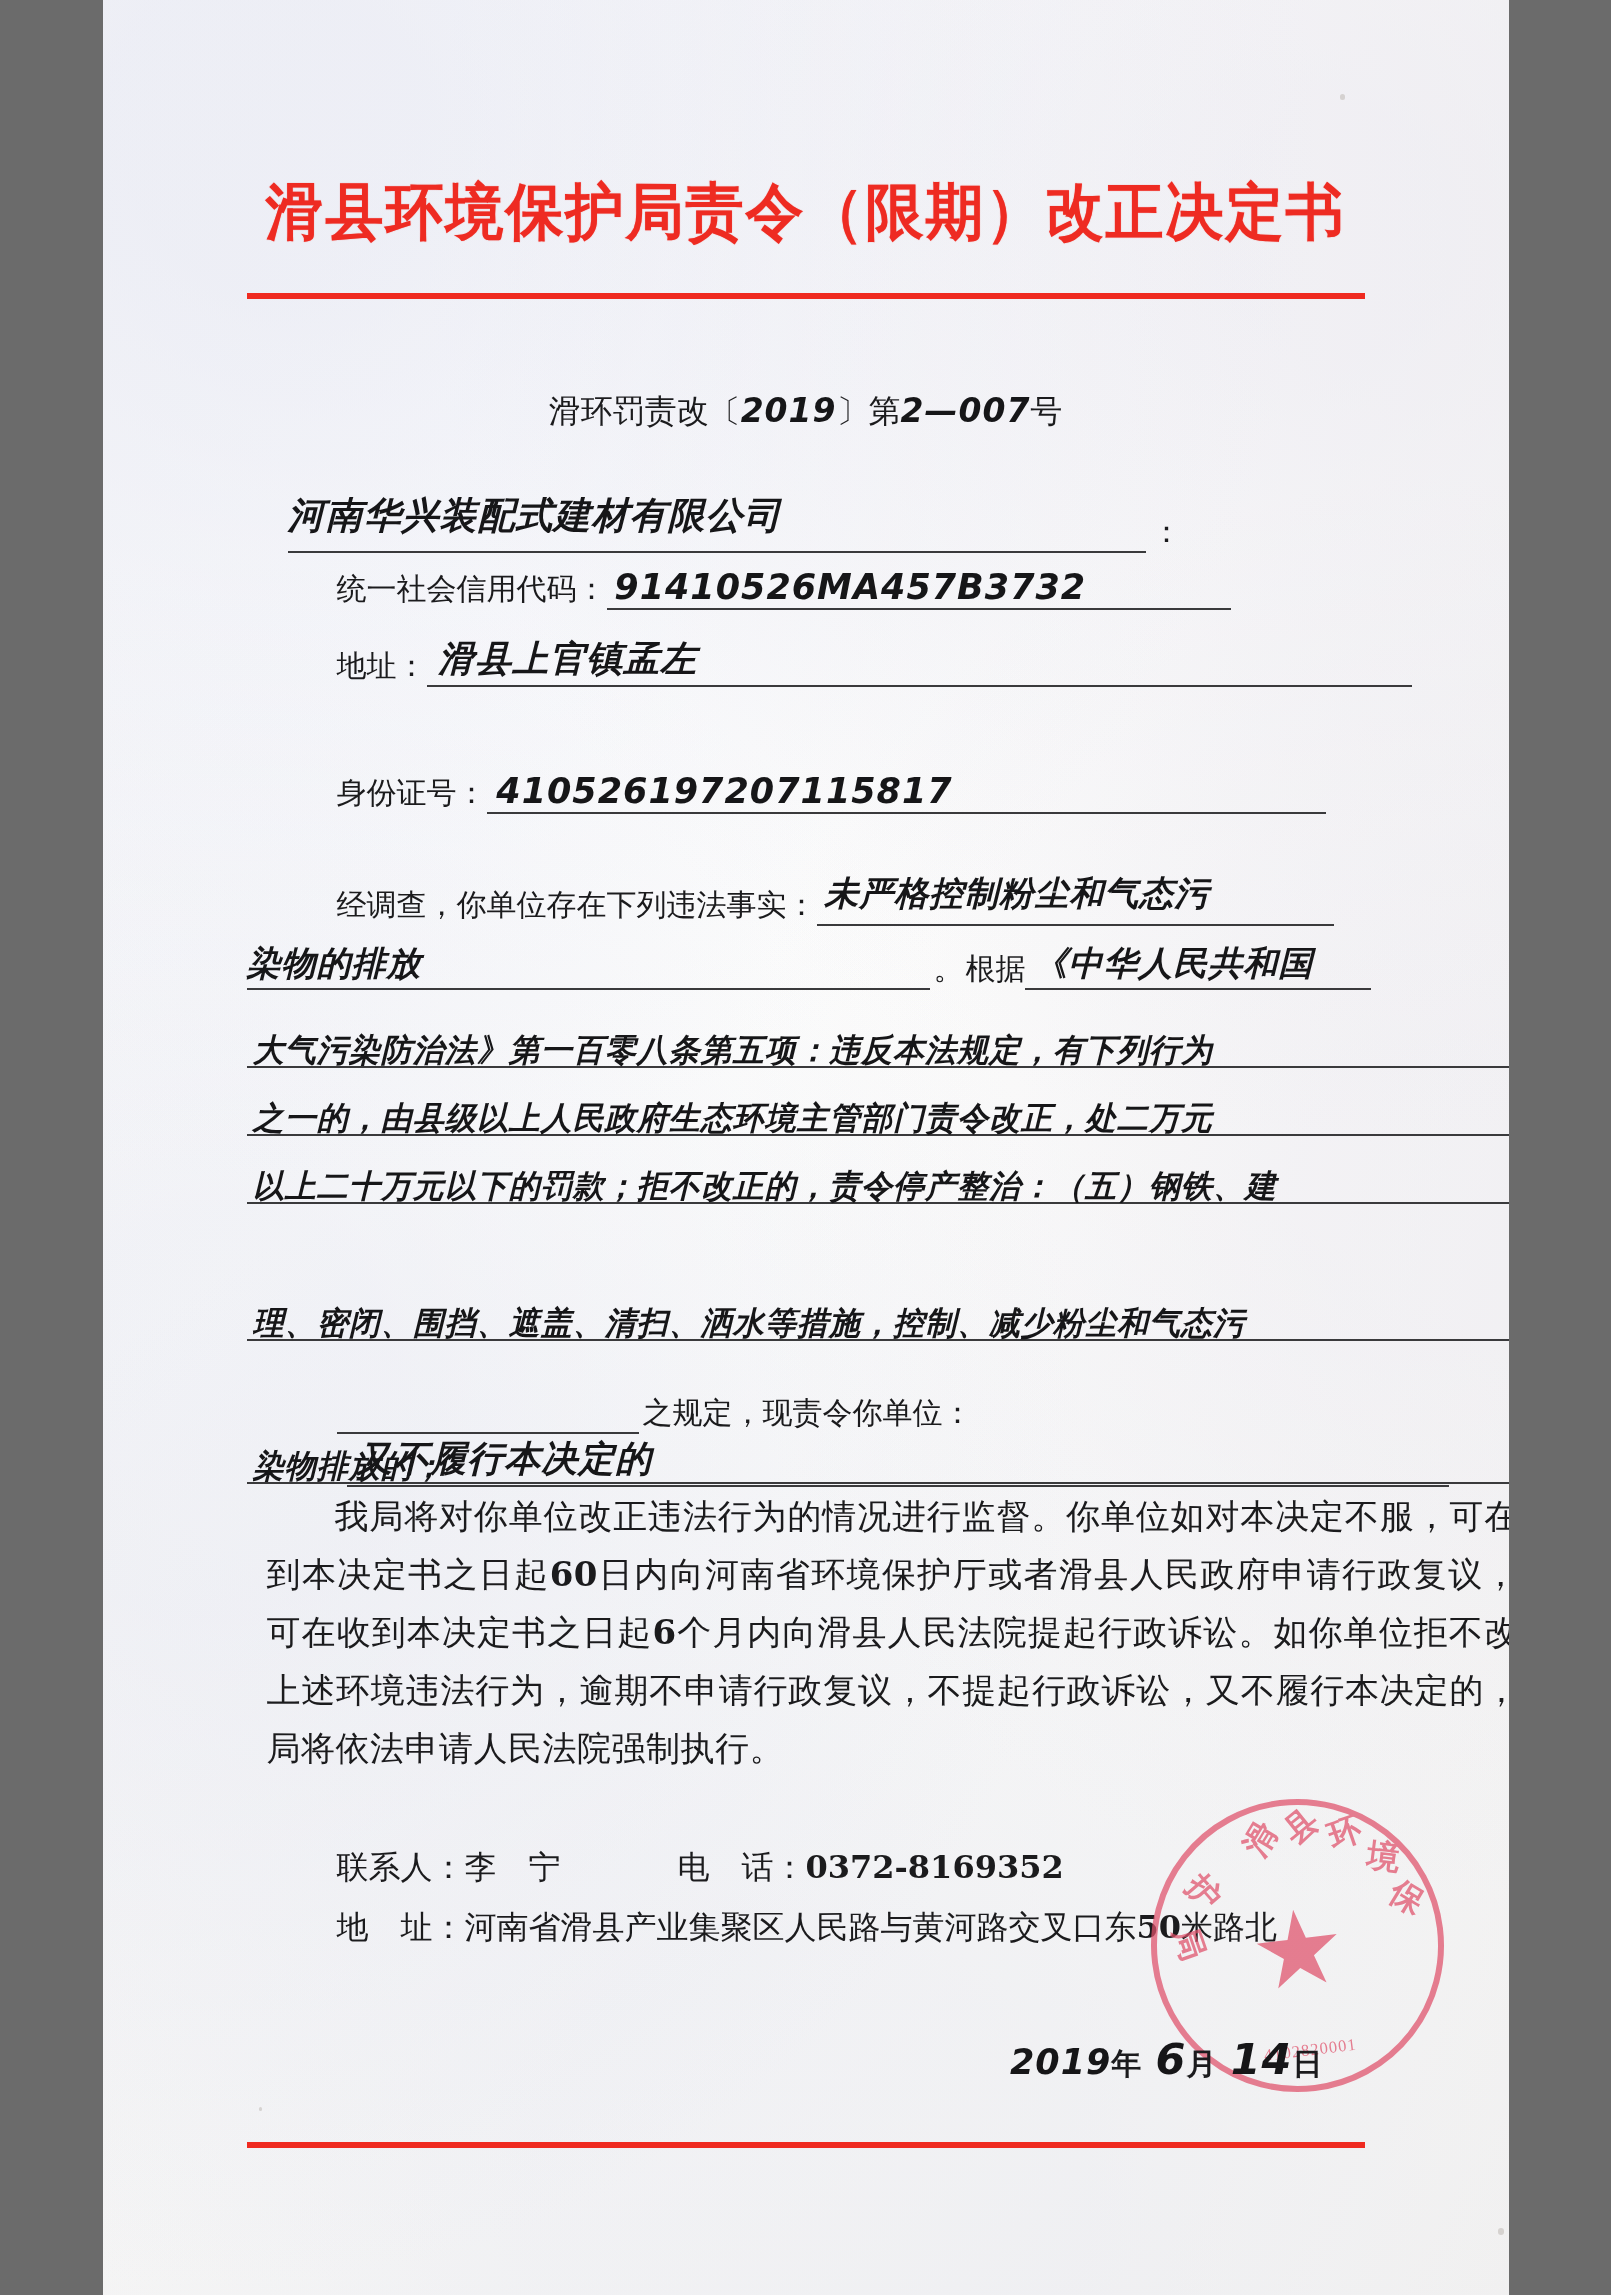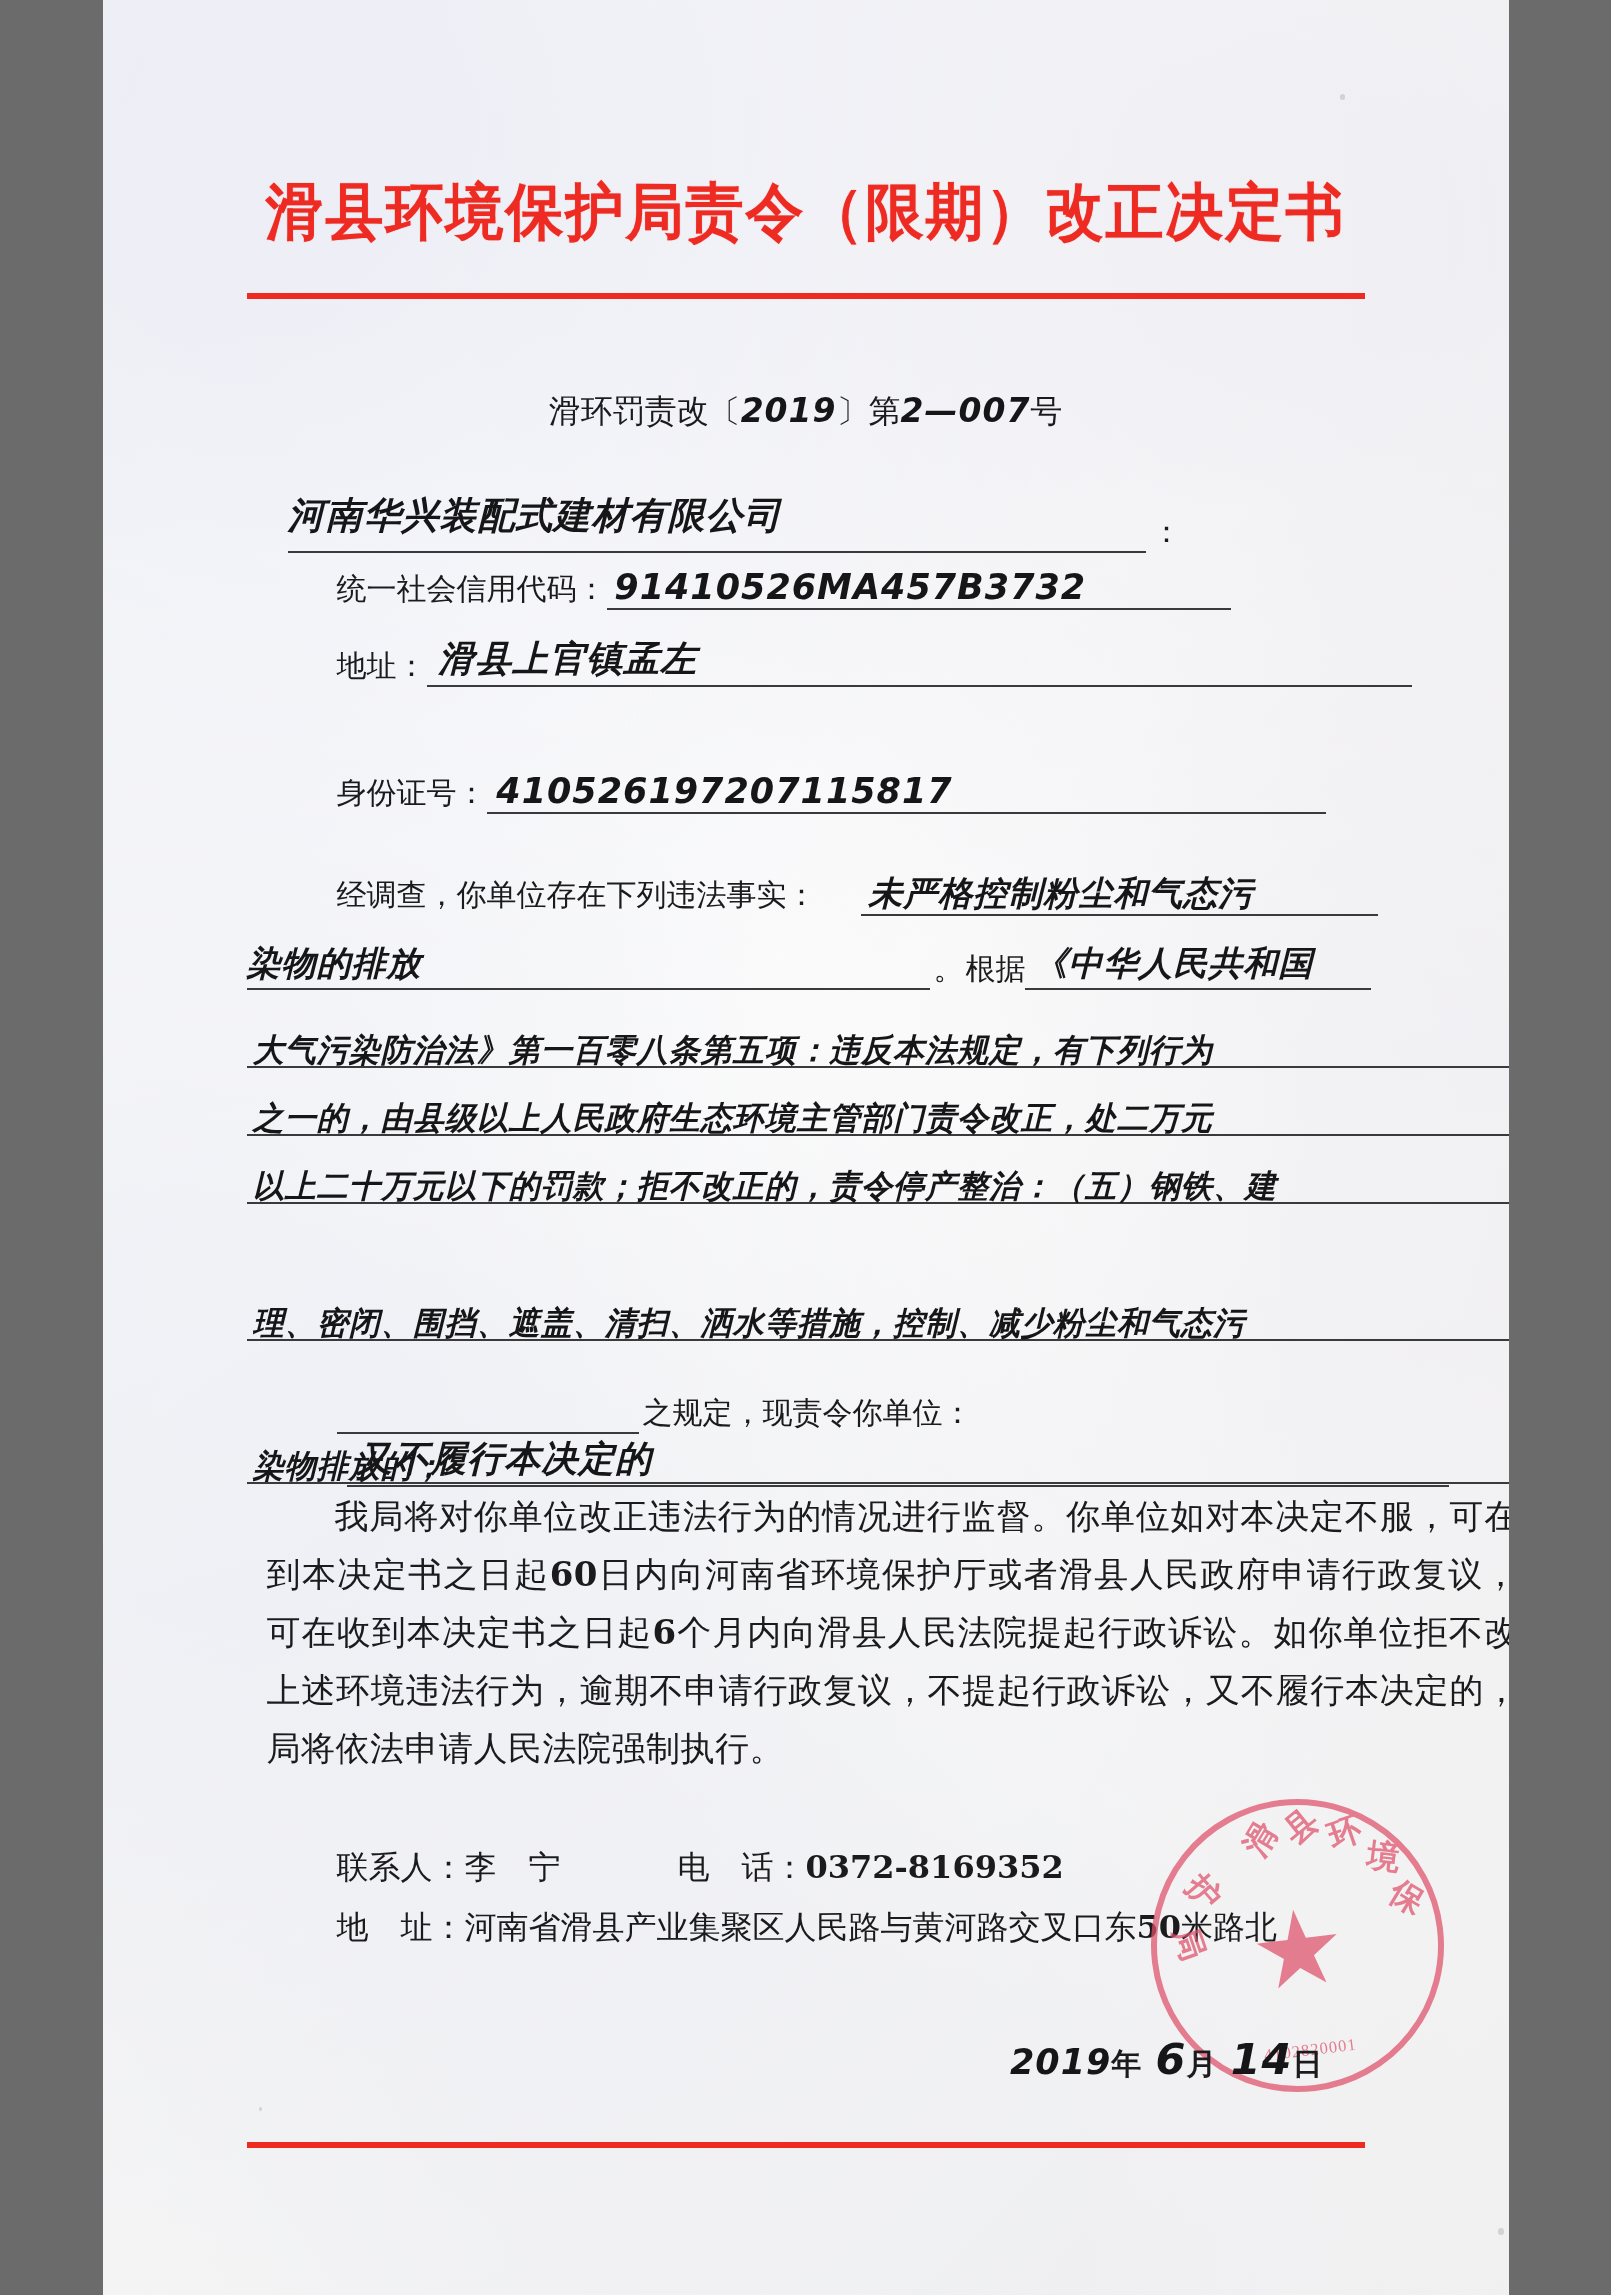--- a/index.html
+++ b/index.html
@@ -195,21 +195,21 @@
 
   <div class="row" style="left:234px;top:768px;">
     <span class="pr lbl">身份证号：</span>
     <span class="ul" style="width:839px;padding-bottom:3.9px;padding-left:9.8px;">
       <span class="hand" style="font-size:35px;">410526197207115817</span>
     </span>
   </div>
 
   <div class="row" style="left:234px;top:868px;">
     <span class="pr lbl">经调查，你单位存在下列违法事实：</span>
-    <span class="ul" style="width:517px;padding-bottom:0;padding-left:7.8px;margin-left:44px;">
+    <span class="ul" style="width:517px;padding-bottom:10px;padding-left:7.8px;">
       <span class="hand" style="font-size:34px;">未严格控制粉尘和气态污</span>
     </span>
   </div>
 
   <div class="row" style="left:144px;top:938px;">
     <span class="ul" style="width:683px;padding-bottom:3.9px;">
       <span class="hand" style="font-size:34px;">染物的排放</span>
     </span>
     <span class="pr lbl" style="margin-left:3.9px;">。</span>
     <span class="pr lbl" style="margin-left:2px;">根据</span>

